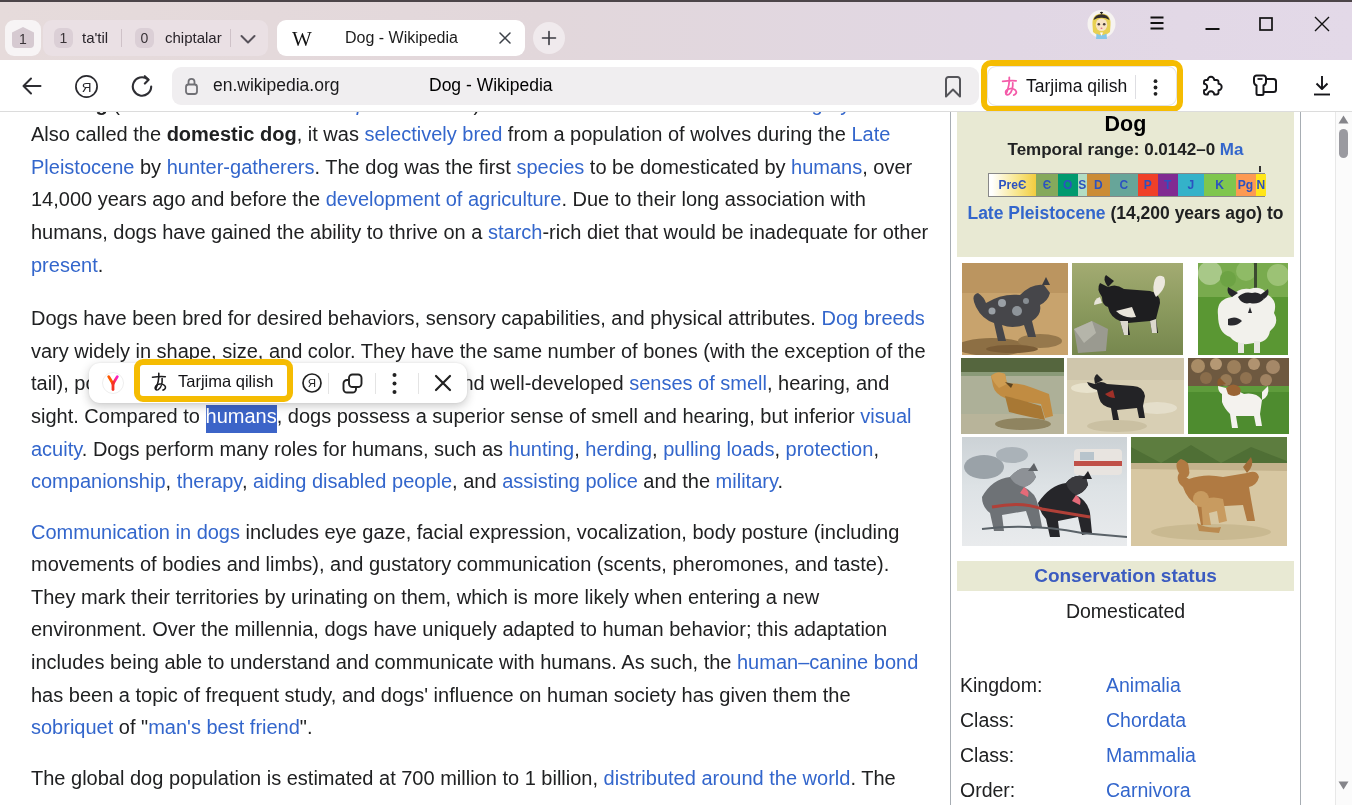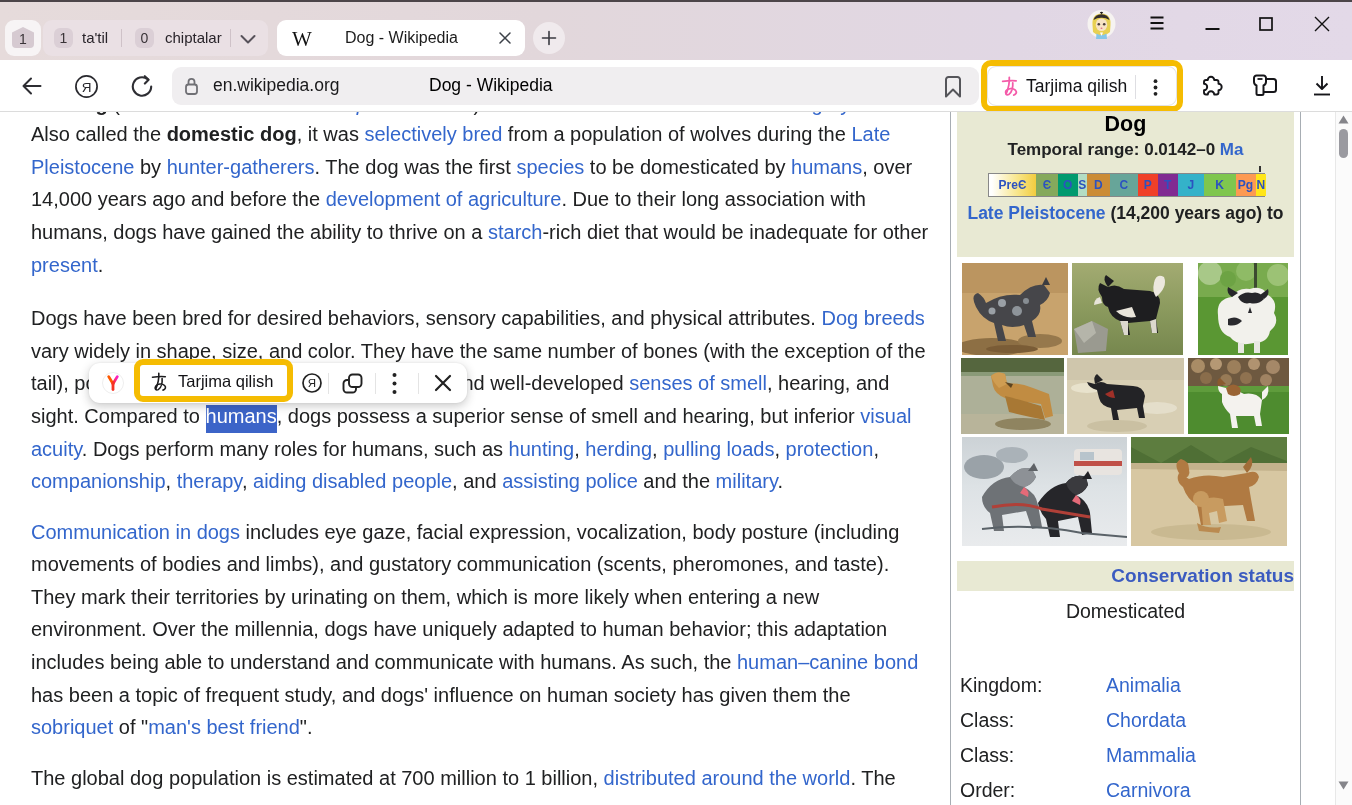--- a/index.html
+++ b/index.html
@@ -44,21 +44,21 @@
     background:#fff; overflow:hidden; }
   .para { position:absolute; left:31px; width:940px; font-size:20px;
     line-height:32.6px; color:#202122; white-space:nowrap; }
   a { color:#3366cc; text-decoration:none; }
   .sel { background:#3c64c8; color:#fff; padding-bottom:6px; }
   
   #ibleft { position:absolute; left:950px; top:0; width:1px; height:693px; background:#a7adb3; }
   #ibright { position:absolute; left:1300px; top:0; width:1px; height:693px; background:#a7adb3; }
   .beige { position:absolute; left:957px; width:337px; background:#e8e9d3; }
   .ibc { text-align:center; }
-  .ibhdr { font-weight:bold; font-size:19px; color:#3b5bc0; text-align:right; }
+  .ibhdr { font-weight:bold; font-size:19px; color:#3b5bc0; text-align:center; }
   .taxrow { position:absolute; font-size:19.5px; color:#202122; }
   .gseg { top:0; height:22px; }
   .glbl { top:0px; height:22px; text-align:center; color:#2c52c0; line-height:23px; }
   
   #sbar { position:absolute; left:1335px; top:0; width:17px; height:693px; background:#fbfbfb;
     border-left:1px solid #e8e8e8; }
   #sthumb { position:absolute; left:1339px; top:17px; width:9px; height:29px;
     background:#9a9aa0; border-radius:5px; }
   
   #popup { position:absolute; left:89px; top:251px; width:378px; height:40px; background:#fff;

